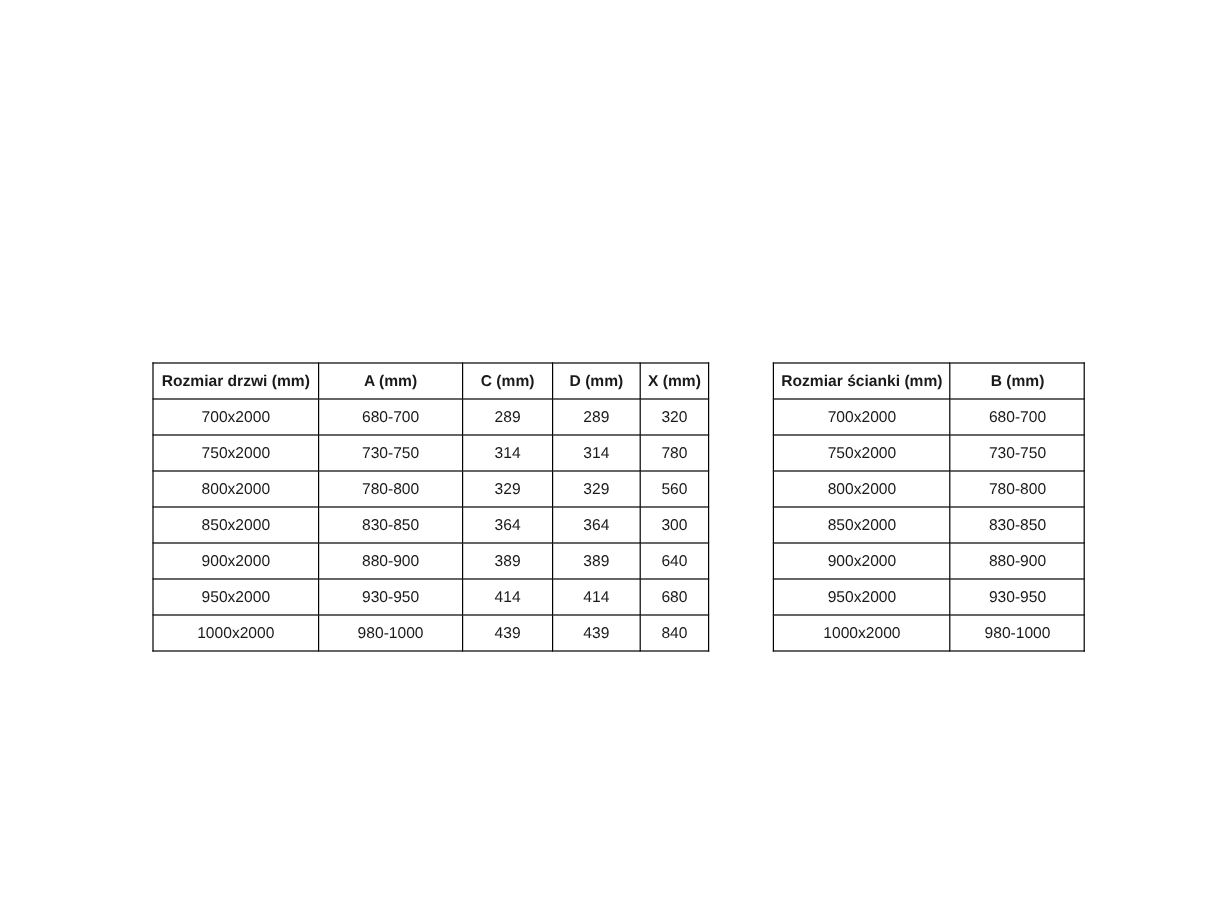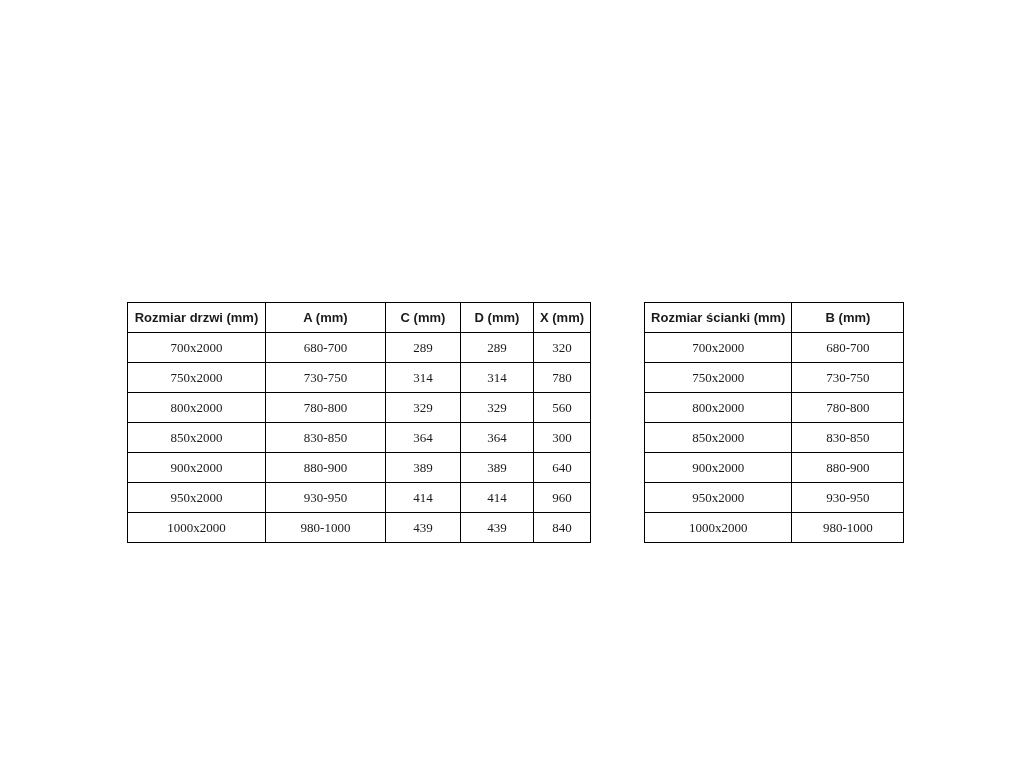--- a/index.html
+++ b/index.html
@@ -36,21 +36,20 @@
     height: 29px;
     padding: 0 6px;
     overflow: hidden;
     white-space: nowrap;
   }
   th {
     font-weight: bold;
   }
   td {
     font-weight: normal;
-    font-family: Liberation Serif, serif;
   }
 </style>
 </head>
 <body>
 
 <div class="tables-wrap">
 
   <table>
     <colgroup>
       <col style="width:138px">
@@ -102,21 +101,21 @@
         <td>880-900</td>
         <td>389</td>
         <td>389</td>
         <td>640</td>
       </tr>
       <tr>
         <td>950x2000</td>
         <td>930-950</td>
         <td>414</td>
         <td>414</td>
-        <td>960</td>
+        <td>680</td>
       </tr>
       <tr>
         <td>1000x2000</td>
         <td>980-1000</td>
         <td>439</td>
         <td>439</td>
         <td>840</td>
       </tr>
     </tbody>
   </table>

